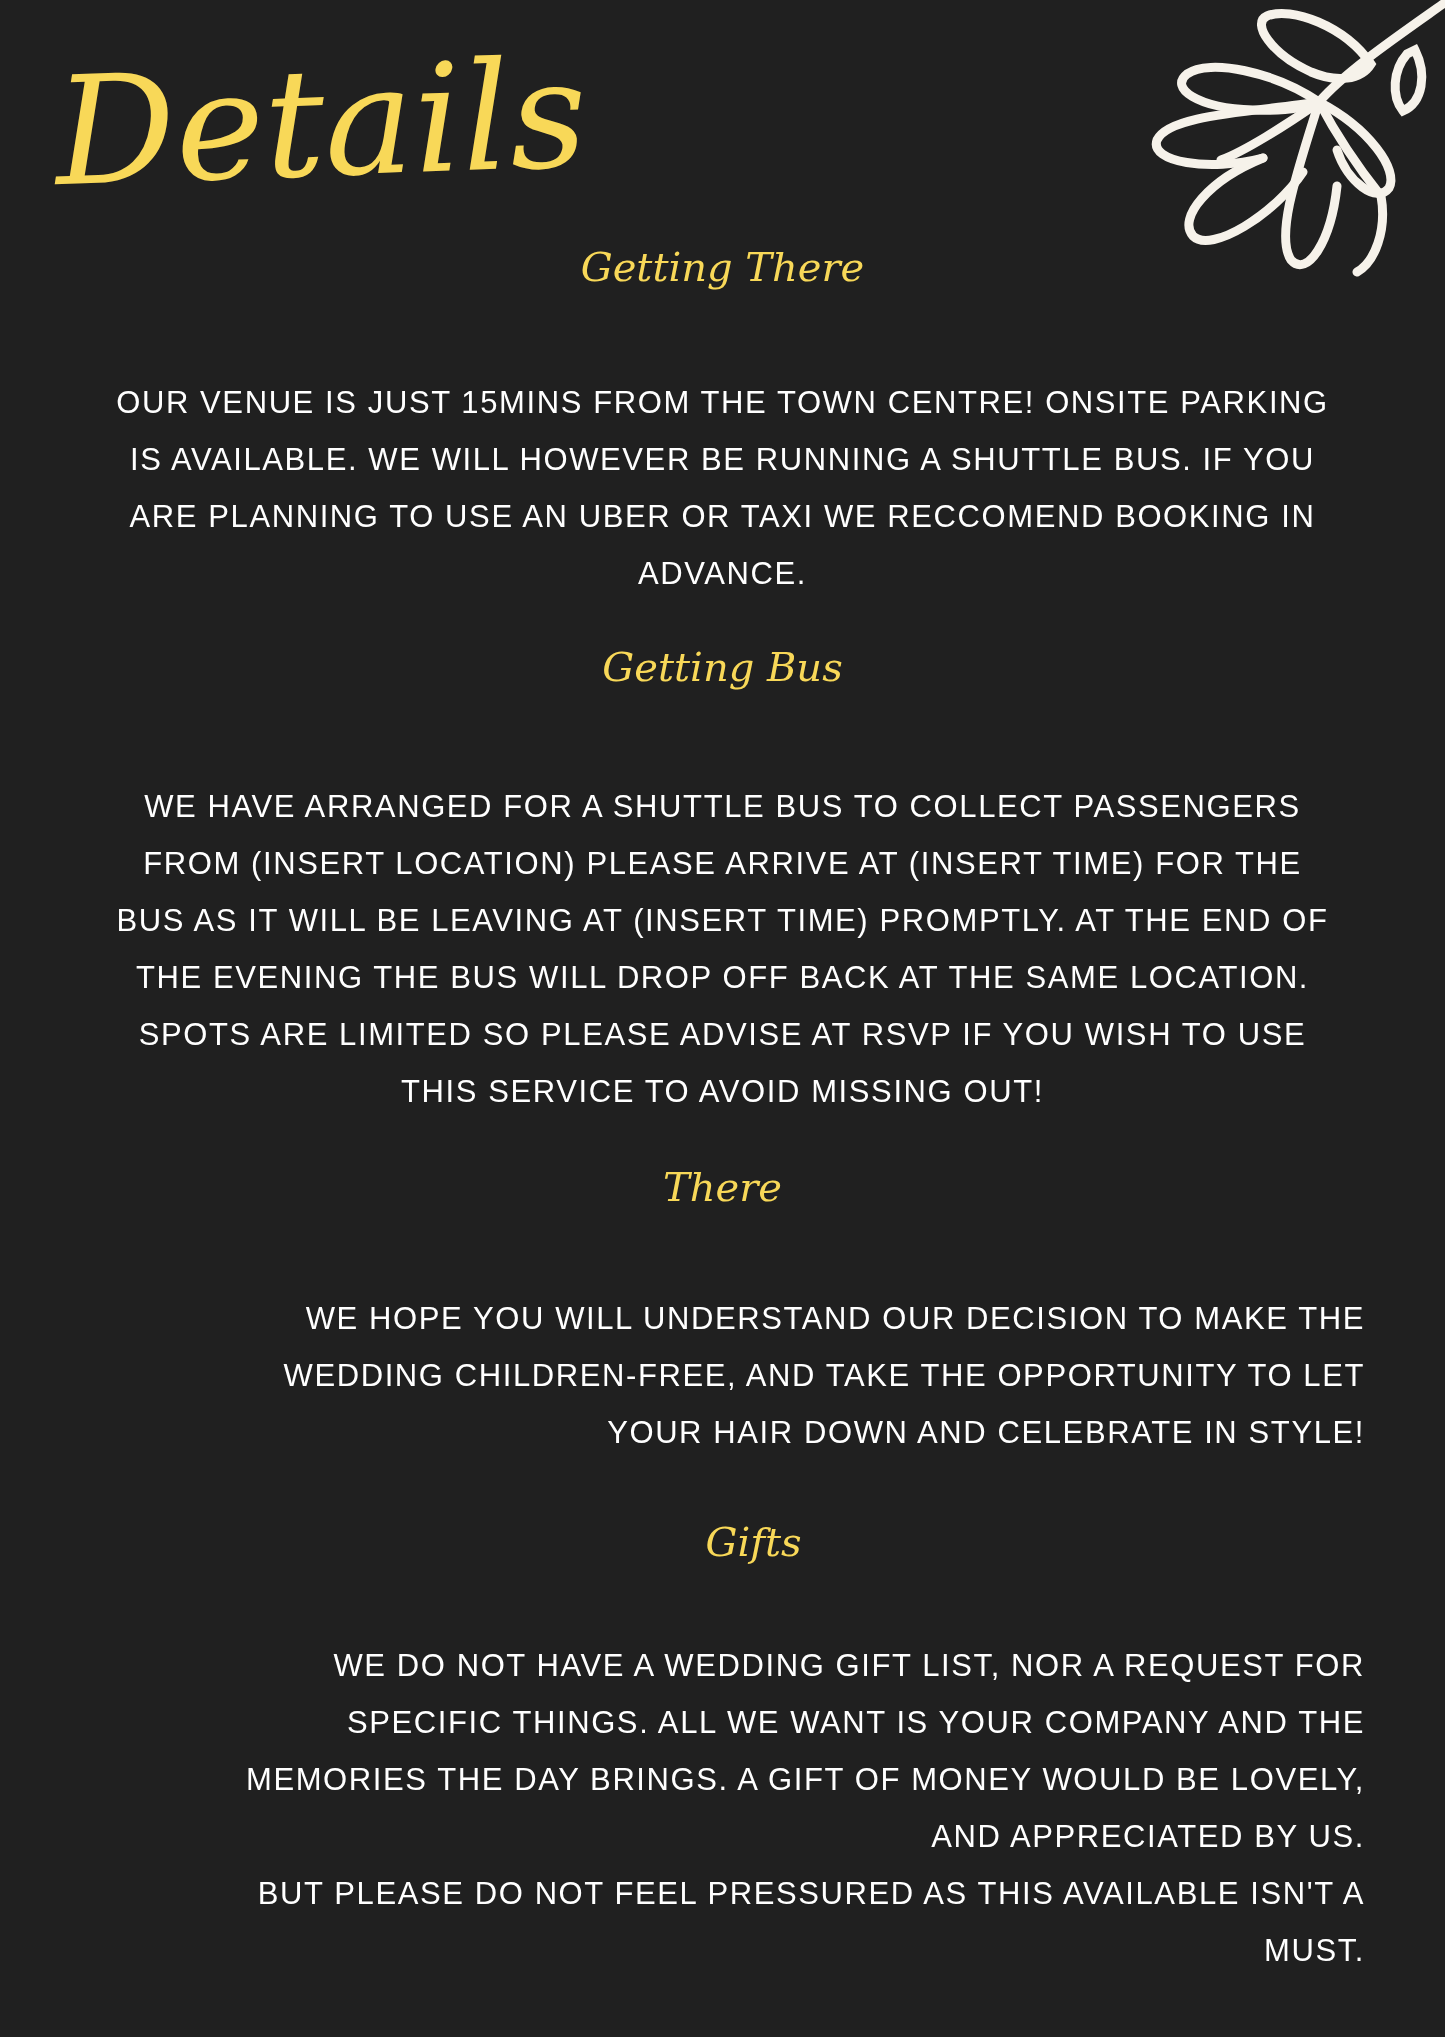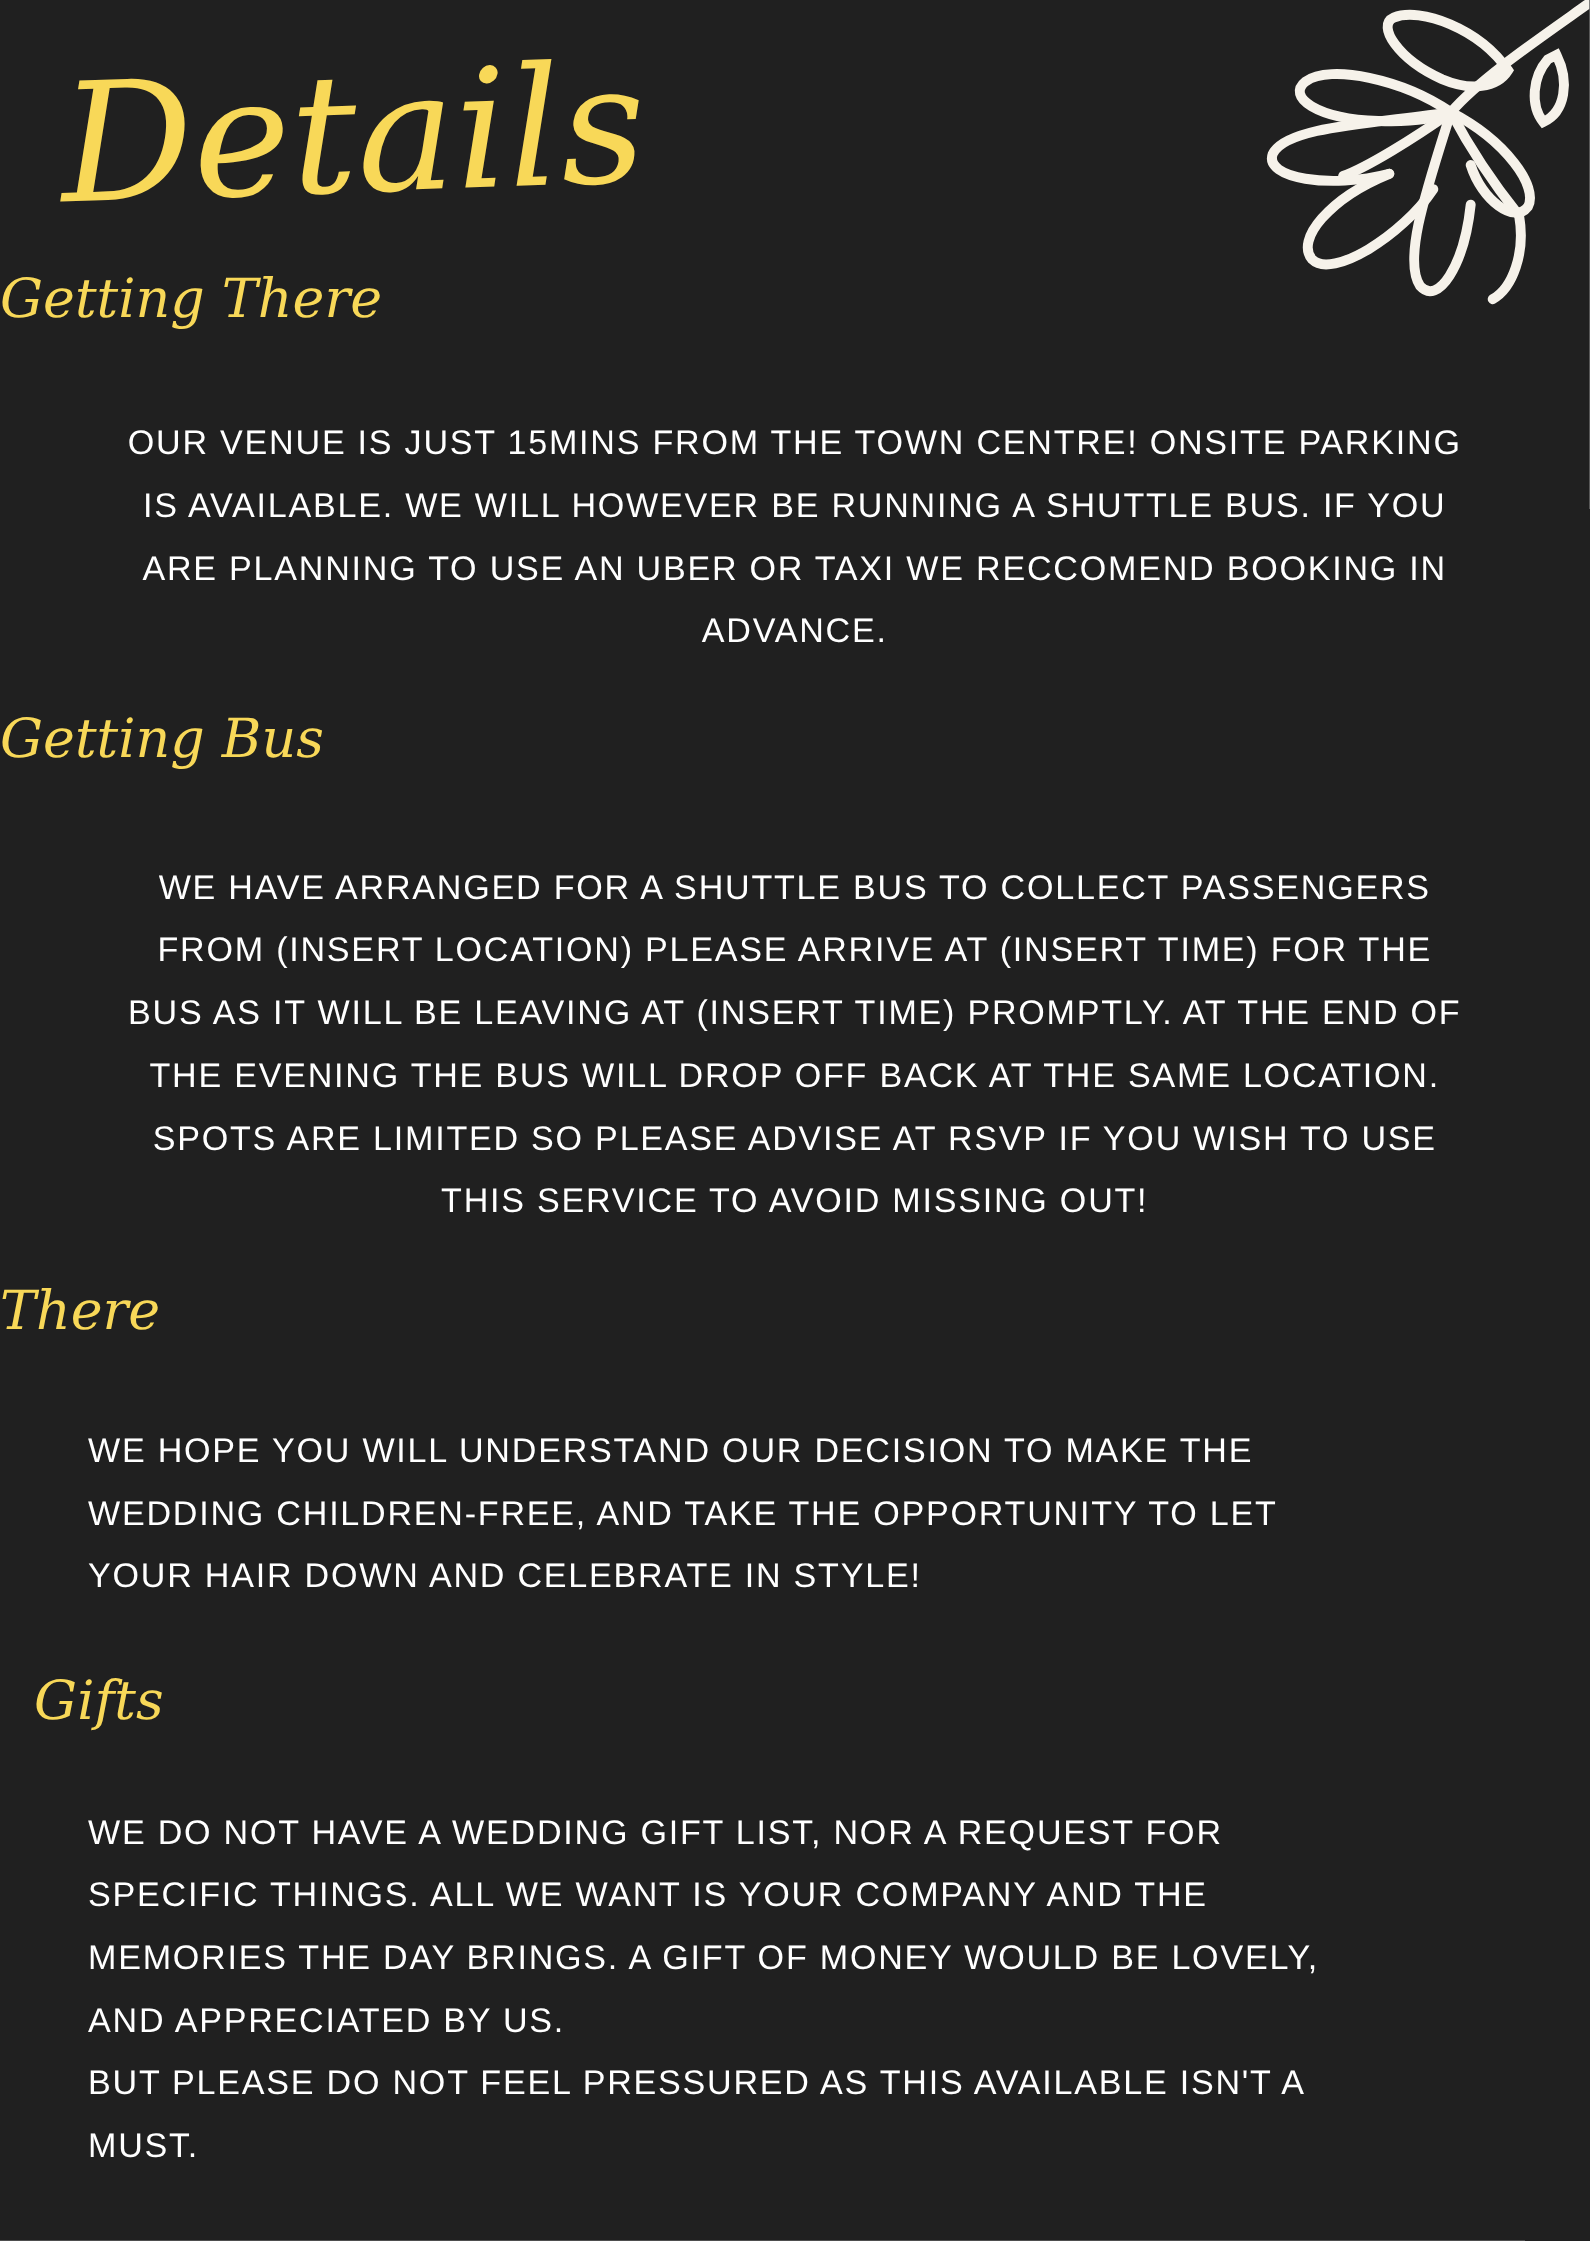--- a/index.html
+++ b/index.html
@@ -22,39 +22,40 @@
     left: 55px;
     top: 18px;
     font-size: 150px;
     line-height: 1.4;
     transform: rotate(-2deg);
   }
   .heading {
     position: absolute;
     left: 0;
     width: 1445px;
-    font-size: 49px;
+    text-align: center;
+    font-size: 40px;
     line-height: 1.2;
   }
   .h-getting { top: 243px; }
   .h-shuttle { top: 643px; }
   .h-kids    { top: 1163px; }
   .h-gifts   { top: 1518px; padding-left: 31px; }
   .body-text {
     position: absolute;
     left: 80px;
     width: 1285px;
     color: #FFFFFF;
     font-size: 31px;
     line-height: 57px;
     letter-spacing: 1.6px;
     white-space: pre-line;
   }
   .b-center { text-align: center; }
-  .b-left   { text-align: left; }
+  .b-left   { text-align: right; }
   .b-getting { top: 374px; }
   .b-shuttle { top: 778px; }
   .b-kids    { top: 1290px; }
   .b-gifts   { top: 1637px; }
   .flower {
     position: absolute;
     top: 0;
     right: 0;
     width: 320px;
     height: 305px;

